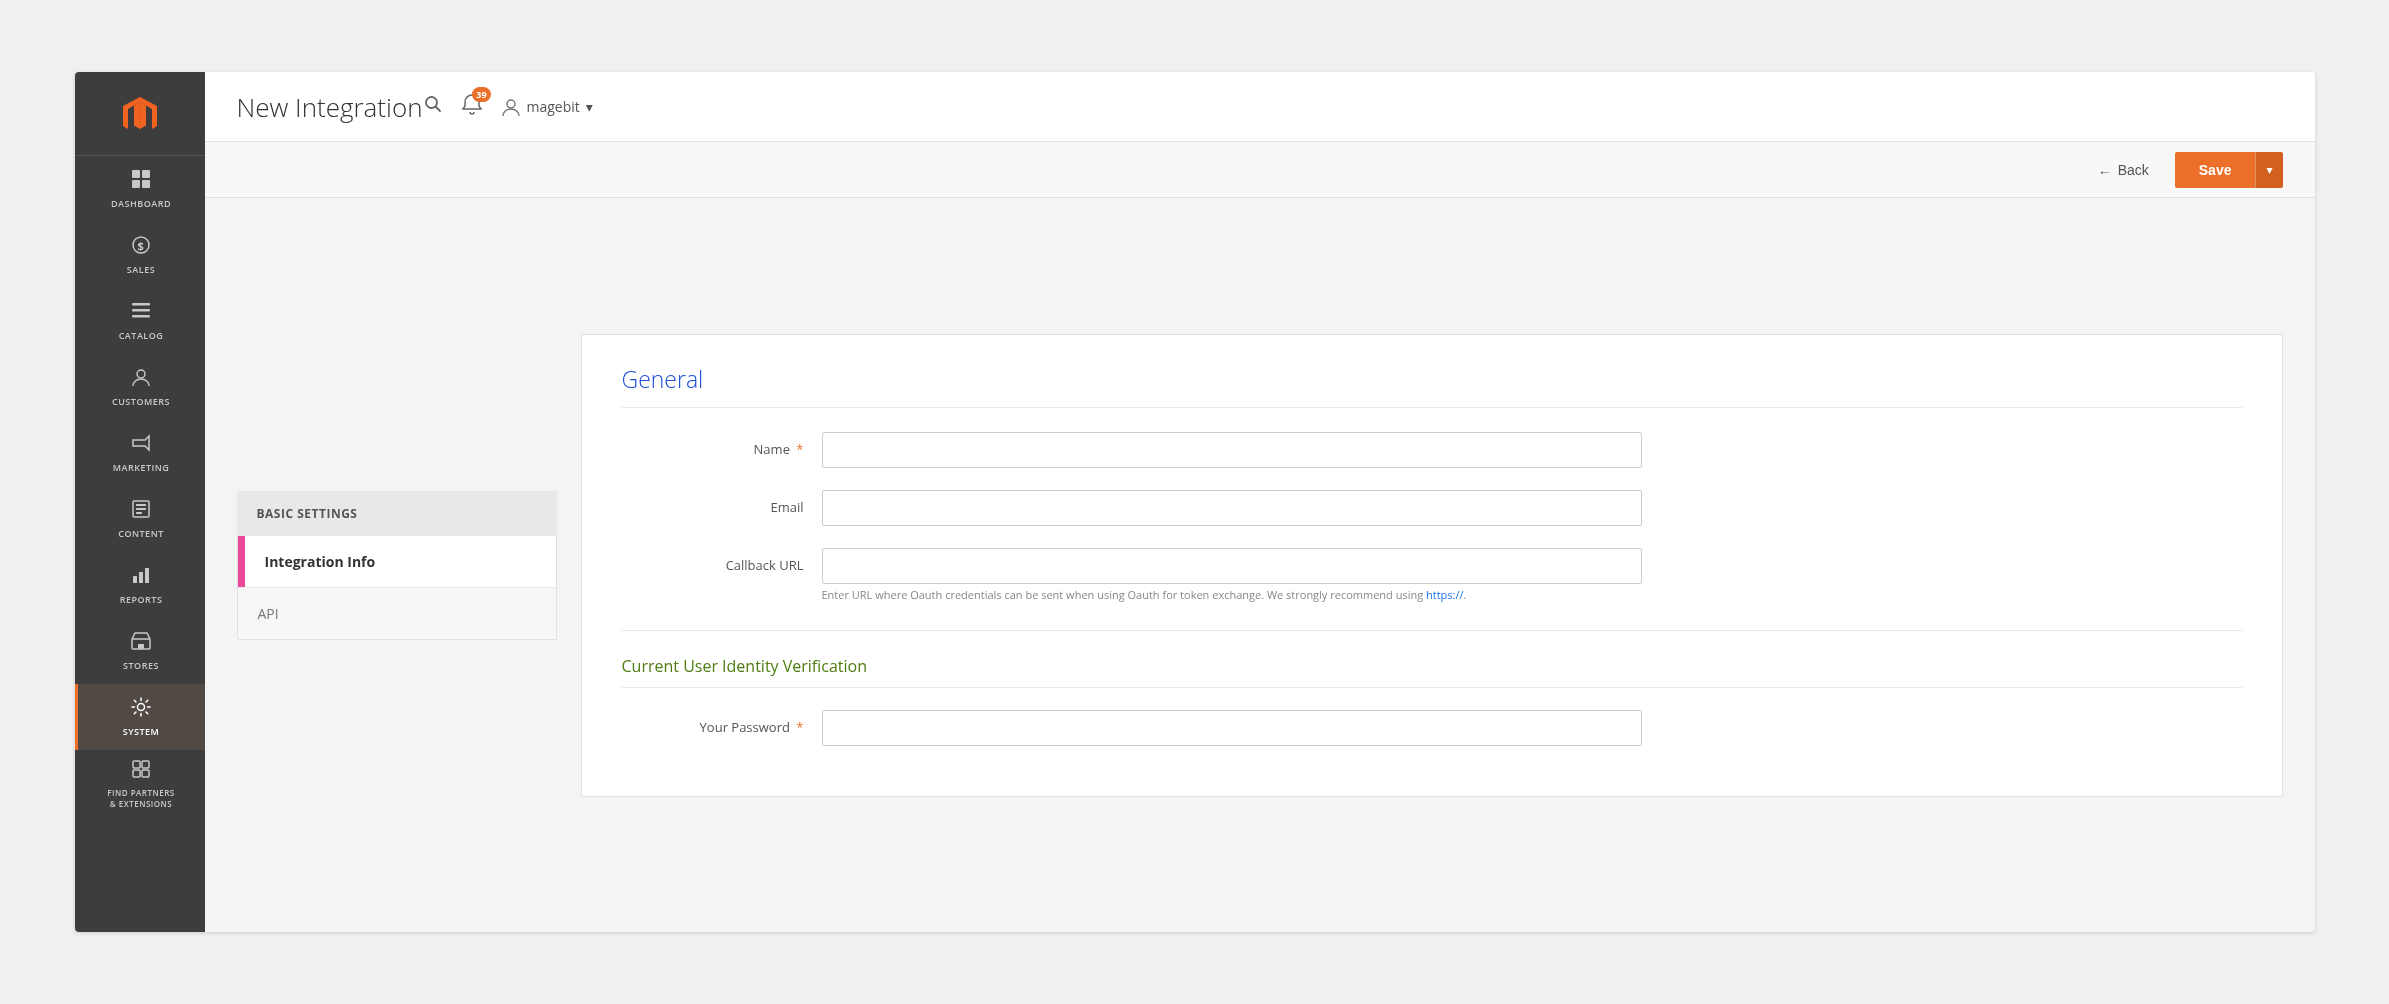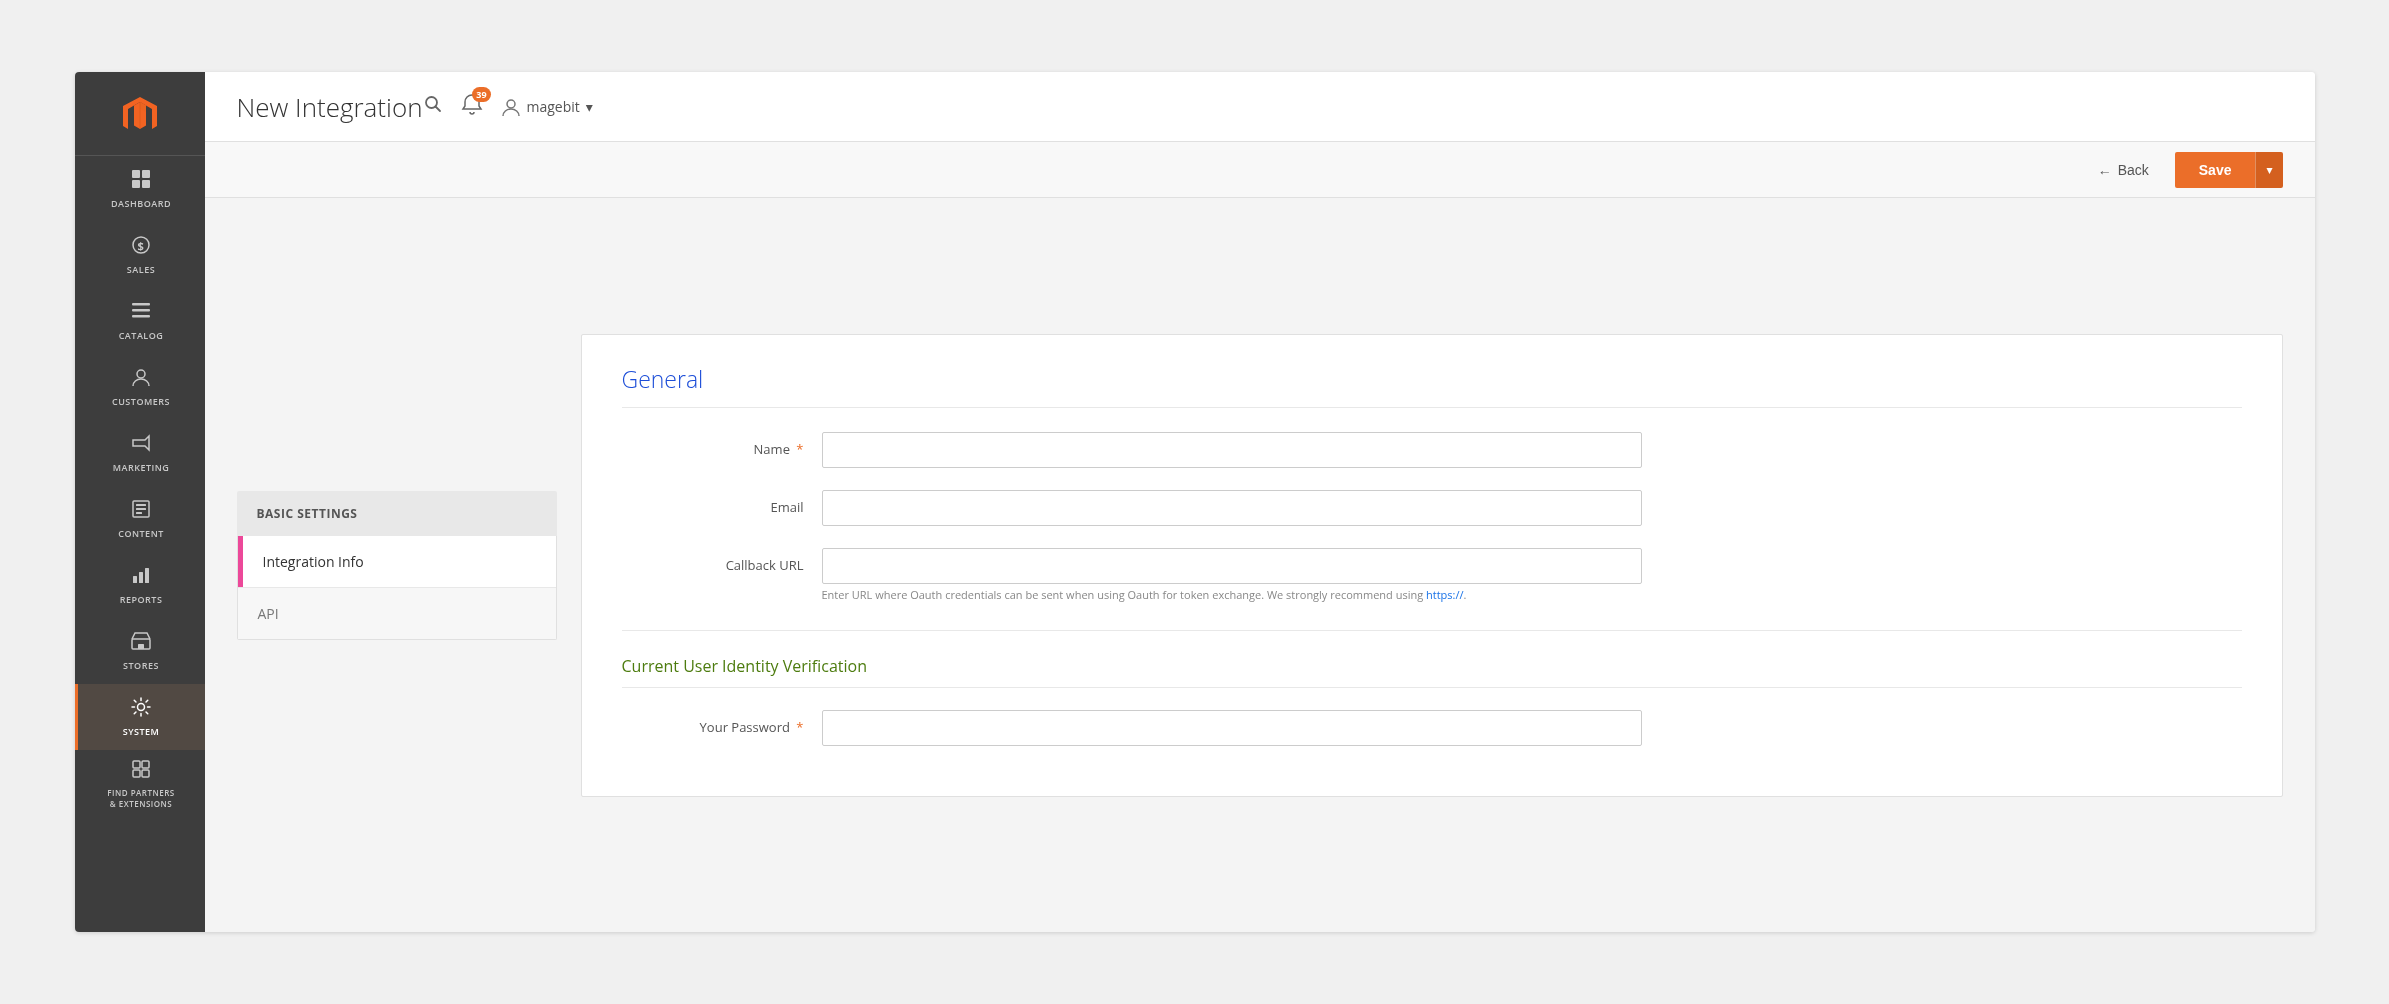--- a/index.html
+++ b/index.html
@@ -225,23 +225,23 @@
     }
     .nav-item {
       padding: 16px 20px;
       font-size: 14px;
       color: #555;
       cursor: pointer;
       border-left: 3px solid transparent;
       transition: background 0.15s;
     }
     .nav-item.active {
-      border-left: 5px solid #ec4899;
+      border-left: 7px solid #ec4899;
       color: #333;
-      font-weight: 400;
+      font-weight: 700;
       background: #fff;
     }
     .nav-item-inactive {
       padding: 16px 20px;
       font-size: 14px;
       color: #777;
       cursor: pointer;
       background: #f7f7f7;
       border-top: 1px solid #e8e8e8;
     }

